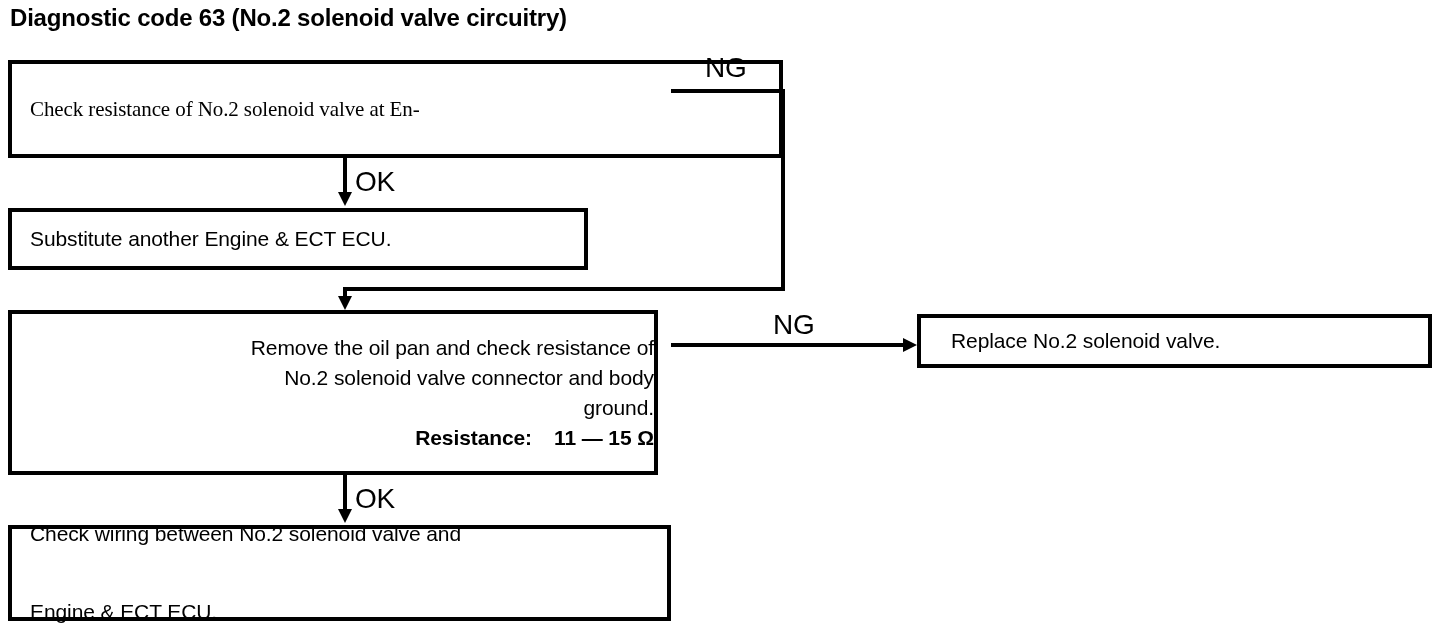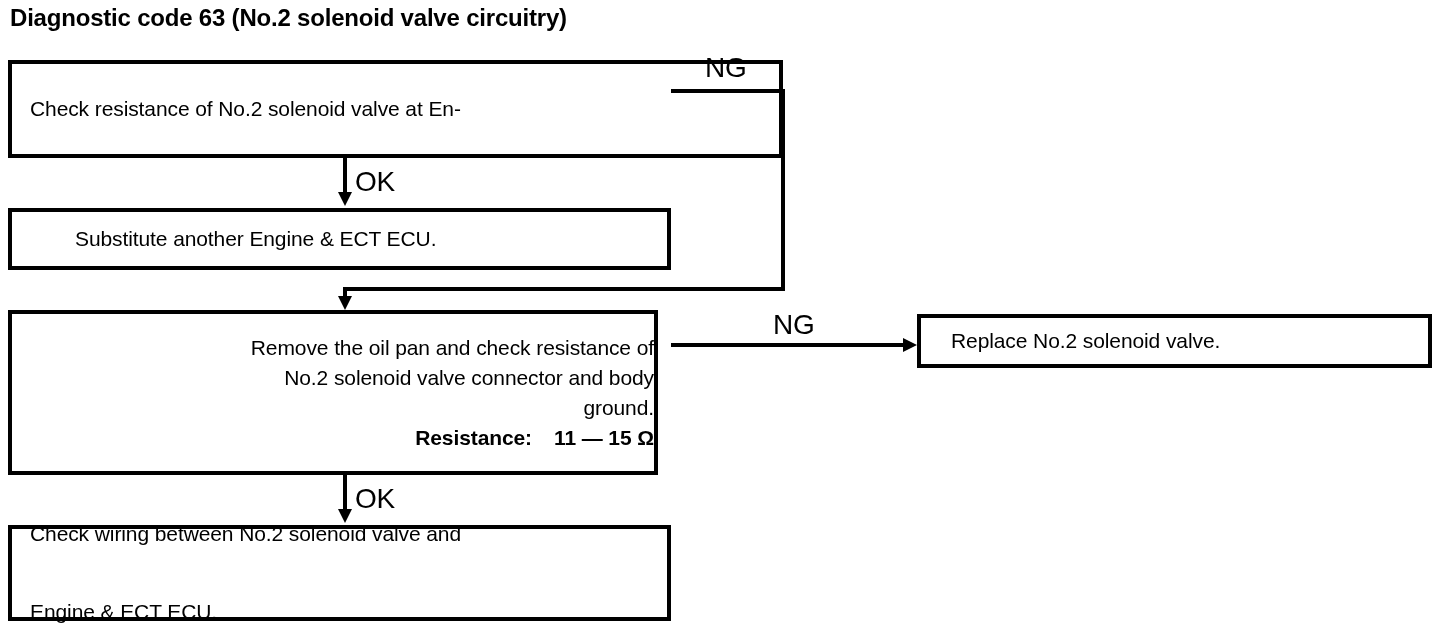--- a/index.html
+++ b/index.html
@@ -82,36 +82,36 @@
     letter-spacing: -0.2px;
   }
 </style>
 </head>
 <body>
 
 <div id="canvas">
 
   <div class="title">Diagnostic code 63 (No.2 solenoid valve circuitry)</div>
 
-  <div class="box" style="left:8px; top:60px; width:775px; height:98px;">
+  <div class="box" style="left:8px; top:60px; width:775px; height:98px;font-family:Liberation Serif, serif;">
     <div class="line">Check resistance of No.2 solenoid valve at En-</div>
   </div>
 
   <div class="hline" style="left:671px; top:89px; width:114px; height:4px;"></div>
   <div class="vline" style="left:781px; top:89px; width:4px; height:202px;"></div>
   <div class="hline" style="left:343px; top:287px; width:442px; height:4px;"></div>
   <div class="vline" style="left:343px; top:287px; width:4px; height:14px;"></div>
   <div class="arrow-down" style="left:338px; top:296px;"></div>
   <div class="edge-label" style="left:705px; top:58px;">NG</div>
 
   <div class="vline" style="left:343px; top:158px; width:4px; height:38px;"></div>
   <div class="arrow-down" style="left:338px; top:192px;"></div>
   <div class="edge-label" style="left:355px; top:172px;">OK</div>
 
-  <div class="box" style="left:8px; top:208px; width:663px; height:62px;padding-left:45px;">
+  <div class="box" style="left:8px; top:208px; width:580px; height:62px;">
     <div class="line">Substitute another Engine &amp; ECT ECU.</div>
   </div>
 
   <div class="box" style="left:8px; top:310px; width:650px; height:165px;text-align:right;">
     <div class="line">Remove the oil pan and check resistance of</div>
     <div class="line">No.2 solenoid valve connector and body</div>
     <div class="line">ground.</div>
     <div class="line bold">
       <span>Resistance:</span><span style="display:inline-block;width:22px;"></span><span>11 — 15 Ω</span>
     </div>

